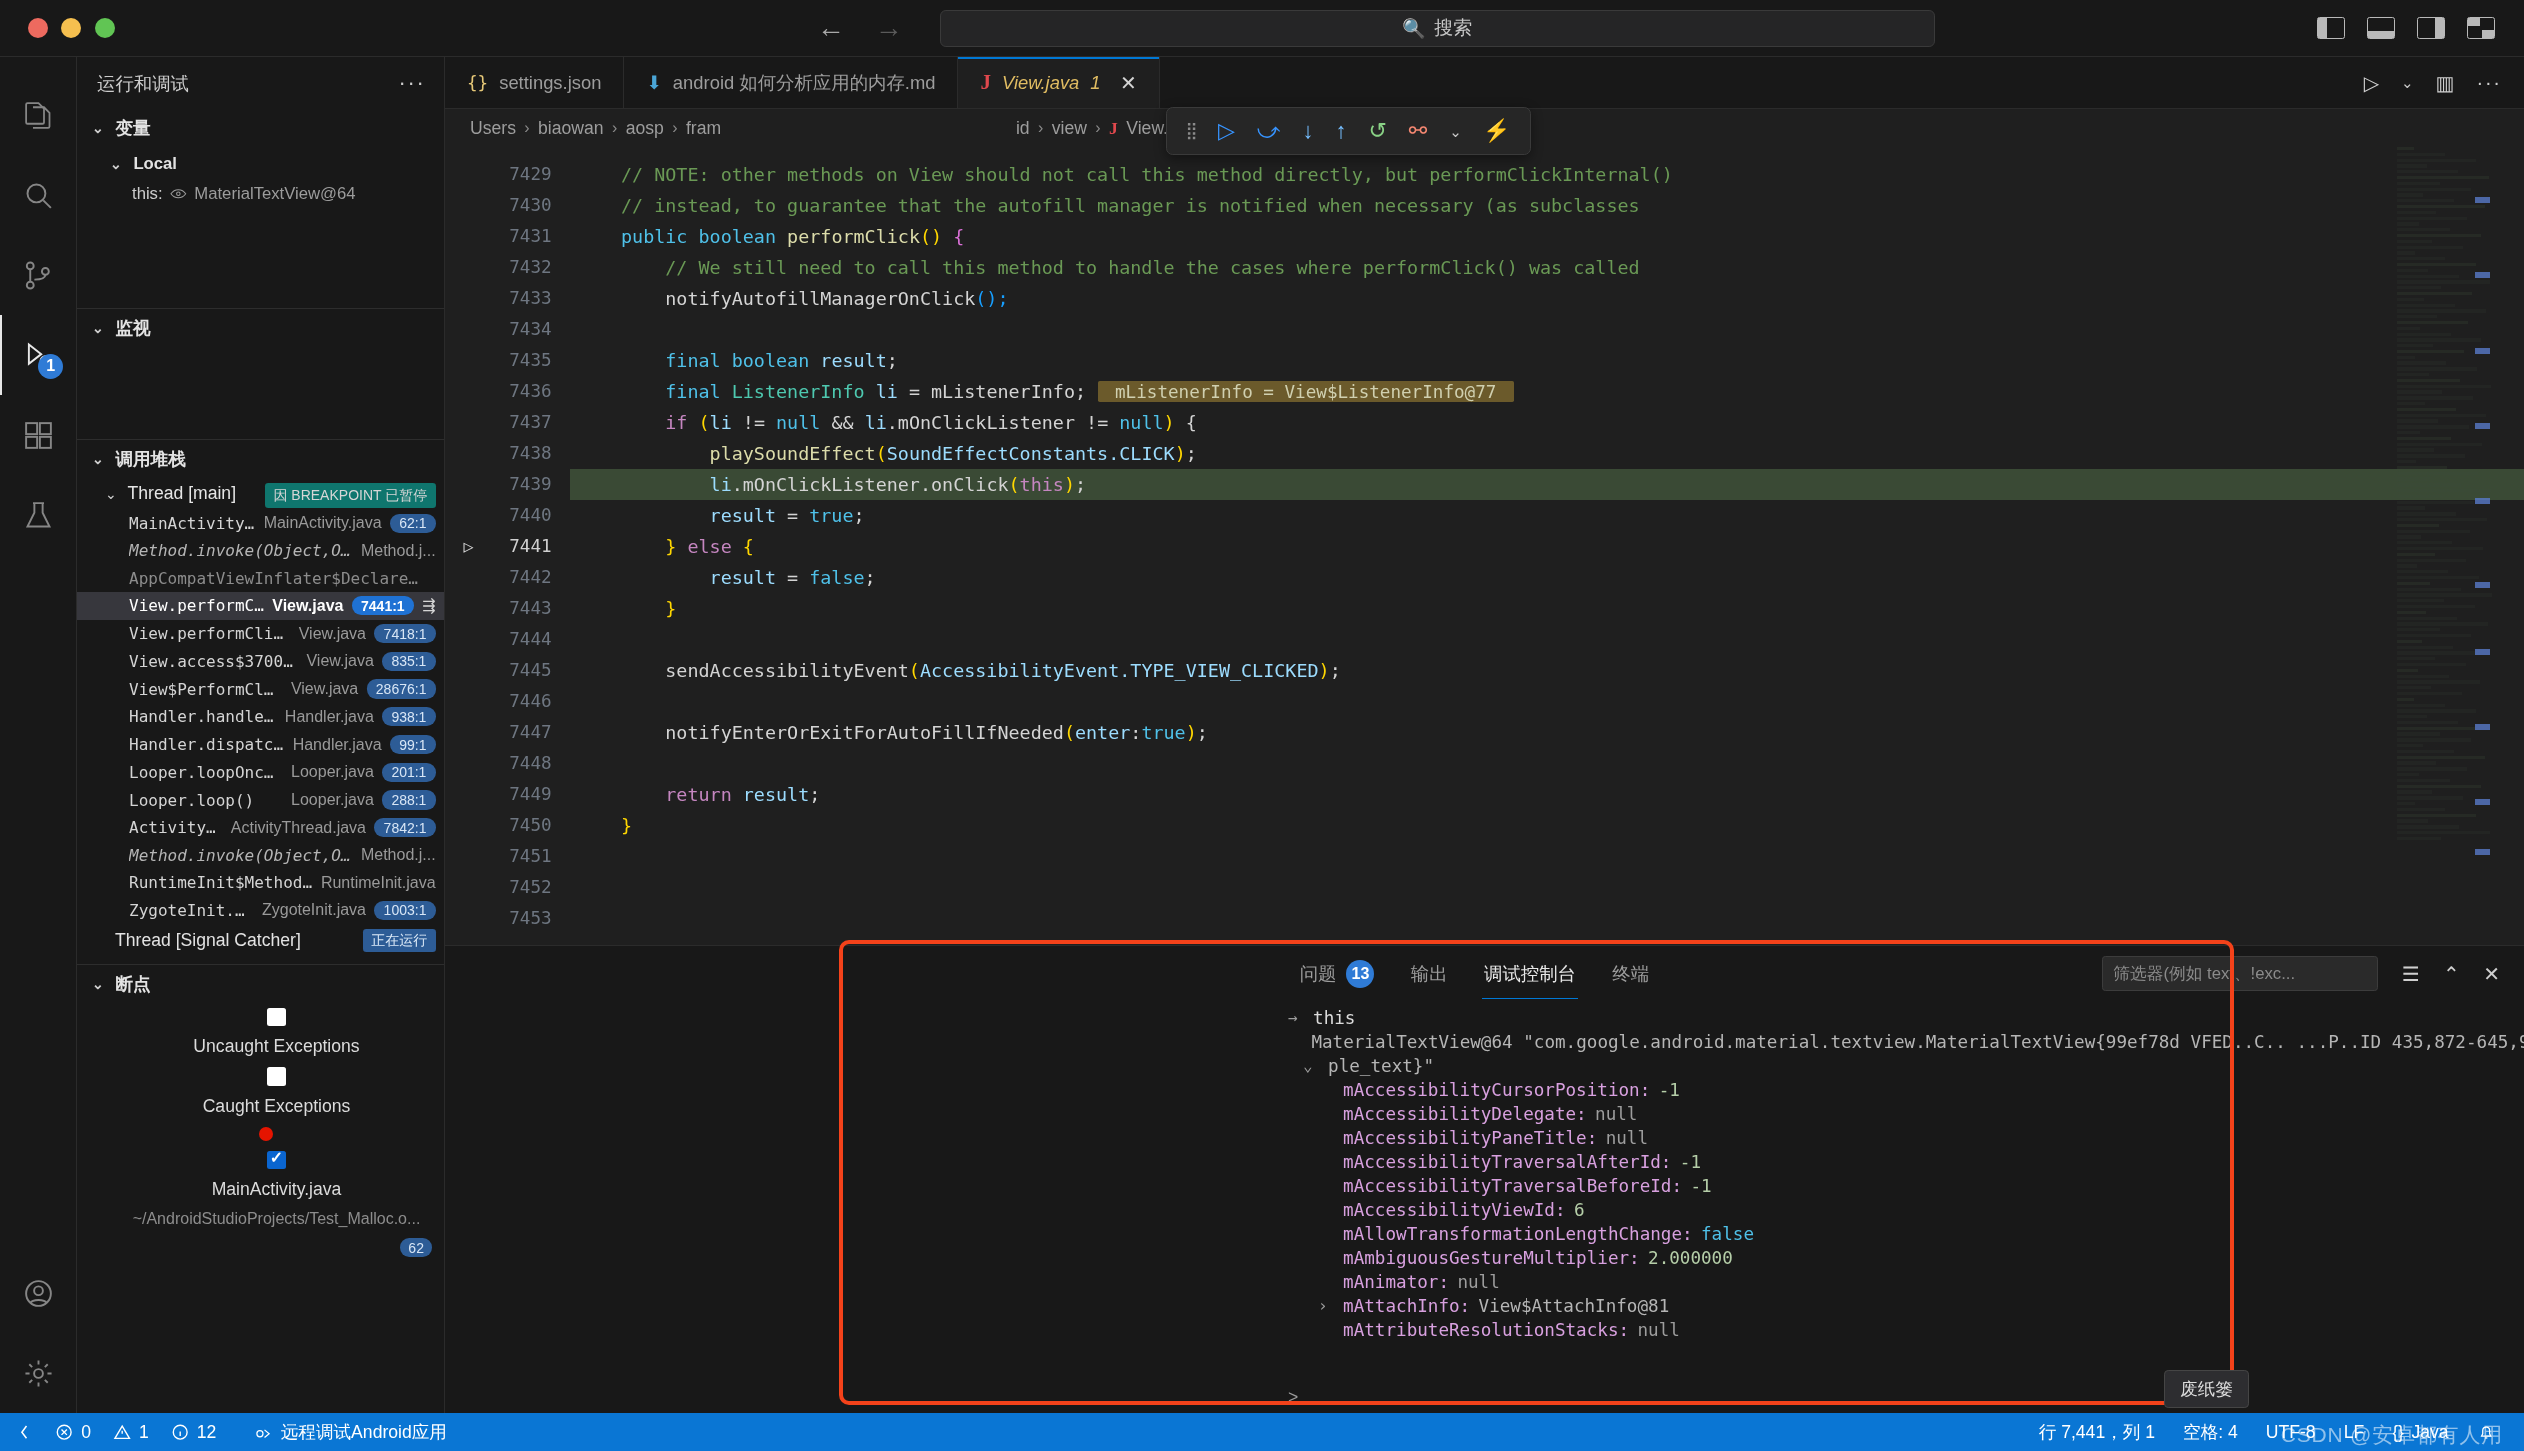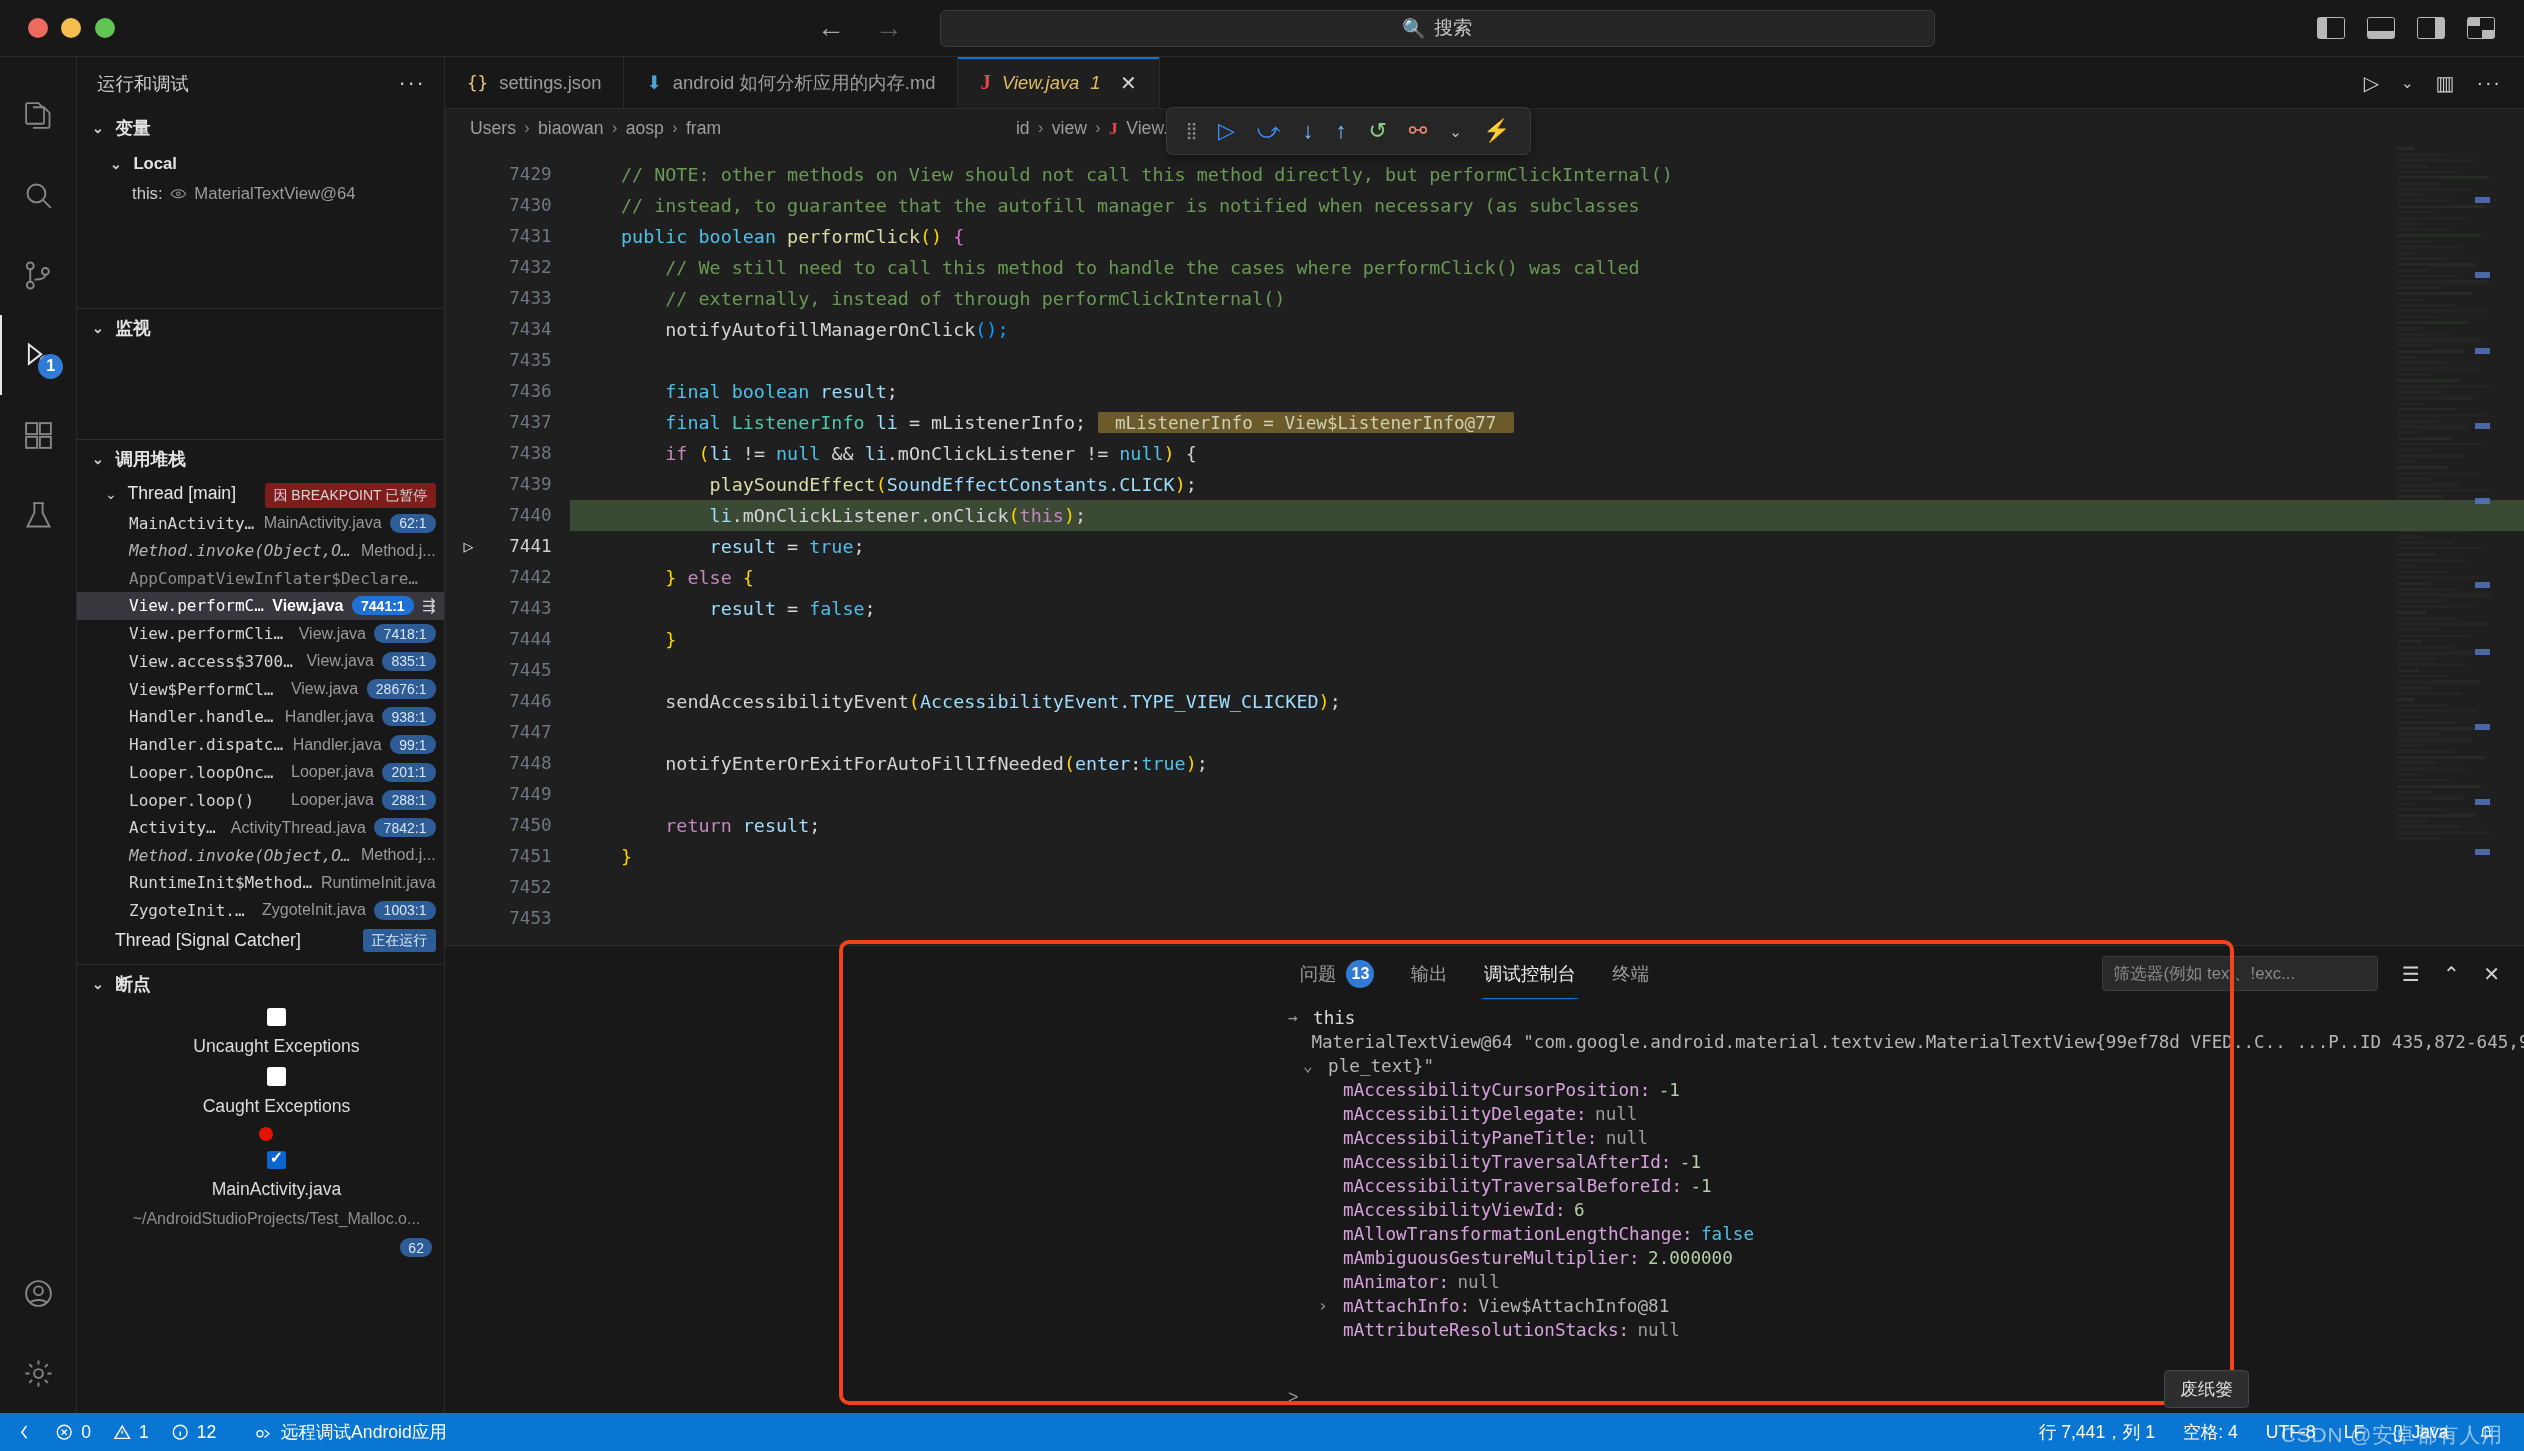--- a/index.html
+++ b/index.html
@@ -69,21 +69,21 @@
   .chev { font-size: 14px; color: #cfcfcf; display:inline-block; width: 15px; }
   .sec-body { padding-left: 33px; }
   .var-row { font-size: 16.7px; color:#cccccc; padding: 4.2px 0 4.2px 22px; display:flex; gap:7.5px; align-items:center;text-align:right; }
   .var-key { color: #cccccc; }
   .var-val { color: #9c9c9c; }
 
   
   .cs-list { font-size: 16.7px; }
   .cs-thread { display:flex; align-items:center; gap: 7.5px; padding: 5px 0 5px 28px; color:#e6e6e6; font-size:17.6px; position: relative; }
   .pausetag {
-    position:absolute; right: 8.4px; background:#7f1d1d; color:#d6d6d6; font-size:14px;
+    position:absolute; right: 8.4px; background:#0f766e; color:#d6d6d6; font-size:14px;
     padding: 3.3px 8.4px; border-radius: 3.3px; top: 5px;
   }
   .cs-row {
     display:flex; align-items:center; padding: 4.2px 8.4px 4.2px 52px; gap: 8.4px; position: relative;
     white-space: nowrap; overflow: hidden;
   }
   .cs-row.selected { background: #37373d; }
   .cs-name { color:#d4d4d4; font-family:"DejaVu Sans Mono", monospace; font-size: 16px; flex: 0 1 auto; overflow:hidden; text-overflow: ellipsis; }
   .cs-row.selected .cs-name { color: #ffffff; }
   .cs-name.dim { color:#8c8c8c; }
@@ -552,21 +552,20 @@
             <div class="gline">7450</div>
             <div class="gline">7451</div>
             <div class="gline">7452</div>
             <div class="gline">7453</div>
           </div>
         <div class="codelines" id="codelines">
             <div class="cline"><span class="txt">    </span><span class="cmt">// NOTE: other methods on View should not call this method directly, but performClickInternal()</span></div>
             <div class="cline"><span class="txt">    </span><span class="cmt">// instead, to guarantee that the autofill manager is notified when necessary (as subclasses</span></div>
             <div class="cline"><span class="txt">    </span><span class="kw">public</span><span class="txt"> </span><span class="kw">boolean</span><span class="txt"> </span><span class="fn">performClick</span><span class="pn">()</span><span class="txt"> </span><span class="pn2">{</span></div>
             <div class="cline"><span class="txt">        </span><span class="cmt">// We still need to call this method to handle the cases where performClick() was called</span></div>
-            <div class="cline"><span class="txt">        </span><span class="cmt">// externally, instead of through performClickInternal()</span></div>
             <div class="cline"><span class="txt">        </span><span class="txt">notifyAutofillManagerOnClick</span><span class="pn3">();</span></div>
             <div class="cline"></div>
             <div class="cline"><span class="txt">        </span><span class="kw">final</span><span class="txt"> </span><span class="kw">boolean</span><span class="txt"> </span><span class="var">result</span><span class="txt">;</span></div>
             <div class="cline"><span class="txt">        </span><span class="kw">final</span><span class="txt"> </span><span class="type">ListenerInfo</span><span class="txt"> </span><span class="var">li</span><span class="txt"> = </span><span class="txt">mListenerInfo</span><span class="txt">;</span><span class="inlineval" style="margin-left: 11.7px;"> mListenerInfo = View$ListenerInfo@77 </span></div>
             <div class="cline"><span class="txt">        </span><span class="kw2">if</span><span class="pn"> (</span><span class="var">li</span><span class="txt"> != </span><span class="kw">null</span><span class="txt"> &amp;&amp; </span><span class="var">li</span><span class="txt">.mOnClickListener != </span><span class="kw">null</span><span class="pn">) </span><span class="txt">{</span></div>
             <div class="cline"><span class="txt">            </span><span class="fn">playSoundEffect</span><span class="pn">(</span><span class="var">SoundEffectConstants</span><span class="var">.CLICK</span><span class="pn">)</span><span class="txt">;</span></div>
             <div class="cline hl"><span class="txt">            </span><span class="var">li</span><span class="txt">.mOnClickListener.onClick</span><span class="pn">(</span><span class="kw2">this</span><span class="pn">)</span><span class="txt">;</span></div>
             <div class="cline"><span class="txt">            </span><span class="var">result</span><span class="txt"> = </span><span class="kw">true</span><span class="txt">;</span></div>
             <div class="cline"><span class="txt">        </span><span class="pn">} </span><span class="kw2">else</span><span class="pn"> {</span></div>
             <div class="cline"><span class="txt">            </span><span class="var">result</span><span class="txt"> = </span><span class="kw">false</span><span class="txt">;</span></div>

